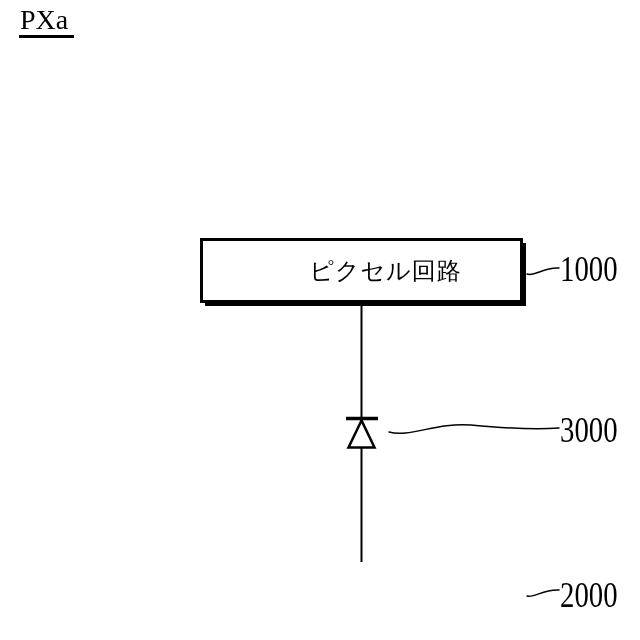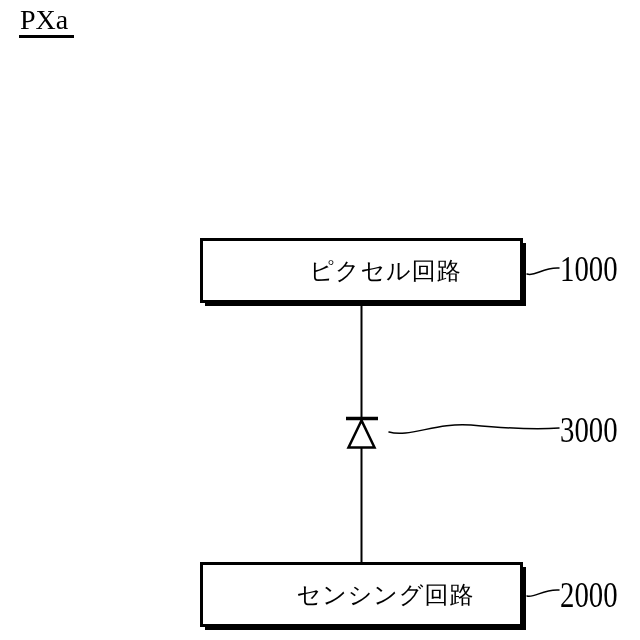--- a/index.html
+++ b/index.html
@@ -80,21 +80,18 @@
 
     <path d="M527,596 c8,2 16,-7 32,-6" fill="none" stroke="#000" stroke-width="1.5" stroke-linecap="round"></path>
   </svg>
 
   <div class="fig-label">PXa</div>
 
   <div class="block" id="block-pixel">
     <span class="block-label">ピクセル回路</span>
   </div>
 
-  <div class="block" id="block-sensing">
-    <span class="block-label">センシング回路</span>
-  </div>
 
   <div class="ref" id="ref-1000">1000</div>
   <div class="ref" id="ref-3000">3000</div>
   <div class="ref" id="ref-2000">2000</div>
 
 </div>
 
 </body></html>

